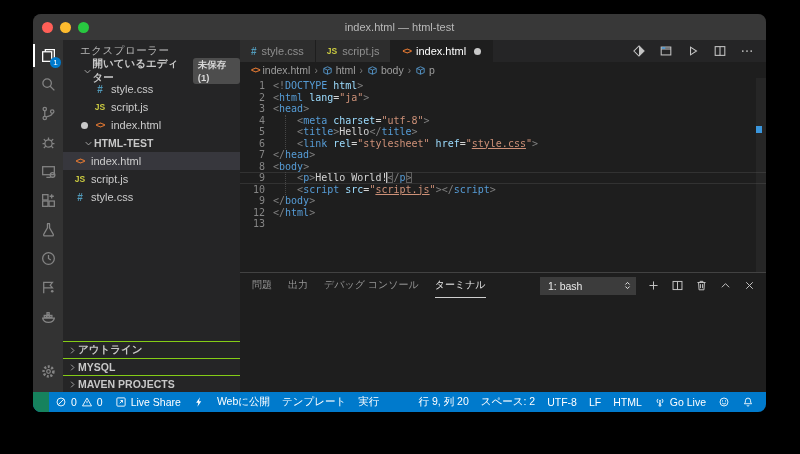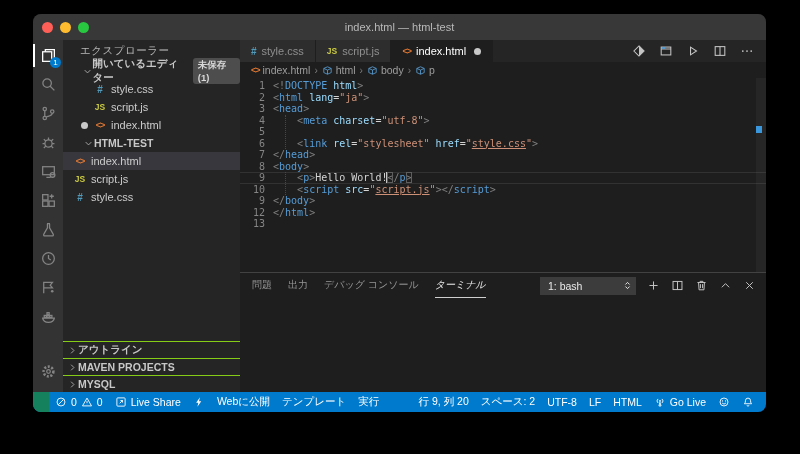--- a/index.html
+++ b/index.html
@@ -78,21 +78,21 @@
   .cursor{ display:inline-block; width:1px; height:11px; background:#c6c6c6;
            vertical-align:text-top; margin:0 0 0 -1px; }
   .indent-guide { position:absolute; width:0; border-left:1px dotted #474747; }
   .scroll-strip { position:absolute; right:0; top:0; bottom:0; width:10px; background:rgba(121,121,121,.10); }
   .ov-cursor { position:absolute; right:4px; top:48px; width:6px; height:7px; background:#3a96dd; }
   
   .panel { height:120px; flex:0 0 auto; border-top:1px solid #424242; display:flex; flex-direction:column; background:#1e1e1e; }
   .panel-head { height:25px; display:flex; align-items:center; padding:0 10px 0 12px; flex:0 0 auto; }
   .ptab { font-size:10px; color:#969696; margin-right:16px; height:100%; display:flex; align-items:center;
           border-bottom:1px solid transparent; }
-  .ptab.active { color:#e7e7e7; border-bottom-color:#cfcfcf;font-style:italic; }
+  .ptab.active { color:#e7e7e7; border-bottom-color:#cfcfcf; }
   .panel-ctrl { margin-left:auto; display:flex; align-items:center; gap:11px; color:#c5c5c5; }
   .panel-ctrl svg{ width:13px; height:13px; display:block; }
   .term-select { display:flex; align-items:center; justify-content:space-between; width:96px; height:18px;
                  background:#3c3c3c; color:#eaeaea; font-size:10.5px; padding:0 3px 0 8px; }
   .term-select svg{ width:11px; height:11px; }
   .term-body { flex:1; padding:7px 10px; font-family:"DejaVu Sans Mono", monospace;
                font-size:10px; line-height:14px; color:#cfcfcf; }
   
   .statusbar { height:20px; flex:0 0 auto; background:#007acc; display:flex; align-items:stretch;
                color:#ffffff; font-size:10.5px; }
@@ -279,29 +279,29 @@
                 </svg>
               </span>
               <span>アウトライン</span>
             </div>
             <div class="bottom-sect">
               <span class="chev">
                 <svg viewBox="0 0 16 16" width="9" height="9">
                   <path d="M5.5 3 10.5 8 5.5 13" fill="none" stroke="currentColor" stroke-width="1.6"></path>
                 </svg>
               </span>
-              <span>MAVEN PROJECTS</span>
+              <span>MYSQL</span>
             </div>
             <div class="bottom-sect">
               <span class="chev">
                 <svg viewBox="0 0 16 16" width="9" height="9">
                   <path d="M5.5 3 10.5 8 5.5 13" fill="none" stroke="currentColor" stroke-width="1.6"></path>
                 </svg>
               </span>
-              <span>MYSQL</span>
+              <span>MAVEN PROJECTS</span>
             </div>
           </div>
       </div>
 
       <div class="editor-col">
         <div class="tabbar">
           <div id="tabs" style="display:flex">
               <div class="tab">
                 <span class="ficon css">#</span>
                 <span>style.css</span>
@@ -397,21 +397,21 @@
               </span>
               <span>p</span>
             </span>
           </div>
         <div class="code" id="code">
           <div id="code-lines">
               <div class="code-line"><span class="ln">1</span><span class="lc"><span class="tk-pun">&lt;!</span><span class="tk-tag">DOCTYPE</span><span class="tk-attr"> html</span><span class="tk-pun">&gt;</span></span></div>
               <div class="code-line"><span class="ln">2</span><span class="lc"><span class="tk-pun">&lt;</span><span class="tk-tag">html</span><span class="tk-attr"> lang</span><span class="tk-txt">=</span><span class="tk-str">"ja"</span><span class="tk-pun">&gt;</span></span></div>
               <div class="code-line"><span class="ln">3</span><span class="lc"><span class="tk-pun">&lt;</span><span class="tk-tag">head</span><span class="tk-pun">&gt;</span></span></div>
               <div class="code-line"><span class="ln">4</span><span class="lc"><span class="tk-txt">    </span><span class="tk-pun">&lt;</span><span class="tk-tag">meta</span><span class="tk-attr"> charset</span><span class="tk-txt">=</span><span class="tk-str">"utf-8"</span><span class="tk-pun">&gt;</span></span></div>
-              <div class="code-line"><span class="ln">5</span></div>
+              <div class="code-line"><span class="ln">5</span><span class="lc"><span class="tk-txt">    </span><span class="tk-pun">&lt;</span><span class="tk-tag">title</span><span class="tk-pun">&gt;</span><span class="tk-txt">Hello</span><span class="tk-pun">&lt;/</span><span class="tk-tag">title</span><span class="tk-pun">&gt;</span></span></div>
               <div class="code-line"><span class="ln">6</span><span class="lc"><span class="tk-txt">    </span><span class="tk-pun">&lt;</span><span class="tk-tag">link</span><span class="tk-attr"> rel</span><span class="tk-txt">=</span><span class="tk-str">"stylesheet"</span><span class="tk-attr"> href</span><span class="tk-txt">=</span><span class="tk-str">"</span><span class="tk-lnk">style.css</span><span class="tk-str">"</span><span class="tk-pun">&gt;</span></span></div>
               <div class="code-line"><span class="ln">7</span><span class="lc"><span class="tk-pun">&lt;/</span><span class="tk-tag">head</span><span class="tk-pun">&gt;</span></span></div>
               <div class="code-line"><span class="ln">8</span><span class="lc"><span class="tk-pun">&lt;</span><span class="tk-tag">body</span><span class="tk-pun">&gt;</span></span></div>
               <div class="code-line cur"><span class="ln">9</span><span class="lc"><span class="tk-txt">    </span><span class="tk-pun">&lt;</span><span class="tk-tag">p</span><span class="tk-pun">&gt;</span><span class="tk-txt">Hello World!</span><span class="cursor"></span><span class="tk-pun tk-box">&lt;</span><span class="tk-pun">/</span><span class="tk-tag">p</span><span class="tk-pun tk-box">&gt;</span></span></div>
               <div class="code-line"><span class="ln">10</span><span class="lc"><span class="tk-txt">    </span><span class="tk-pun">&lt;</span><span class="tk-tag">script</span><span class="tk-attr"> src</span><span class="tk-txt">=</span><span class="tk-str">"</span><span class="tk-lnk">script.js</span><span class="tk-str">"</span><span class="tk-pun">&gt;&lt;/</span><span class="tk-tag">script</span><span class="tk-pun">&gt;</span></span></div>
               <div class="code-line"><span class="ln">9</span><span class="lc"><span class="tk-pun">&lt;/</span><span class="tk-tag">body</span><span class="tk-pun">&gt;</span></span></div>
               <div class="code-line"><span class="ln">12</span><span class="lc"><span class="tk-pun">&lt;/</span><span class="tk-tag">html</span><span class="tk-pun">&gt;</span></span></div>
               <div class="code-line"><span class="ln">13</span><span class="lc"></span></div>
             </div>
           <div class="indent-guide" style="left:45px; top:36.5px; height:34.5px;"></div>

